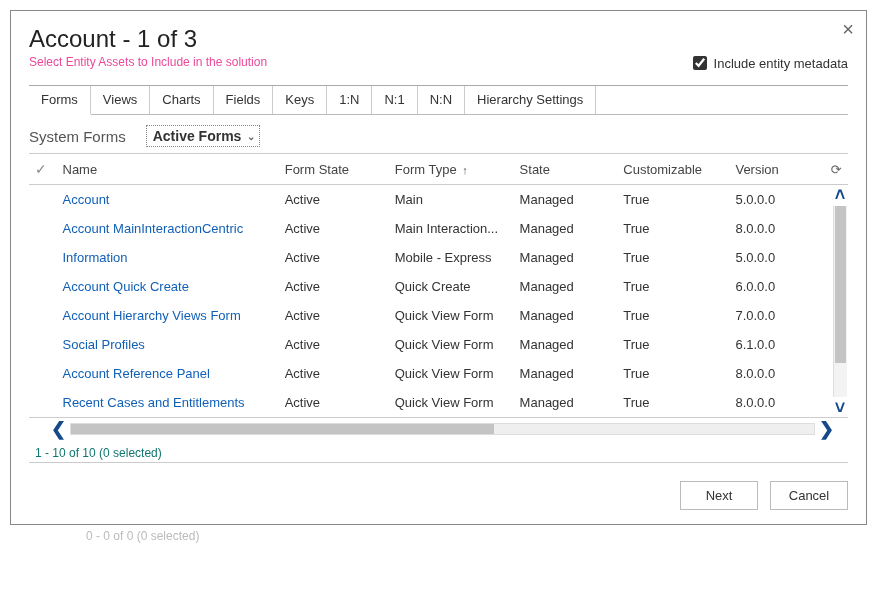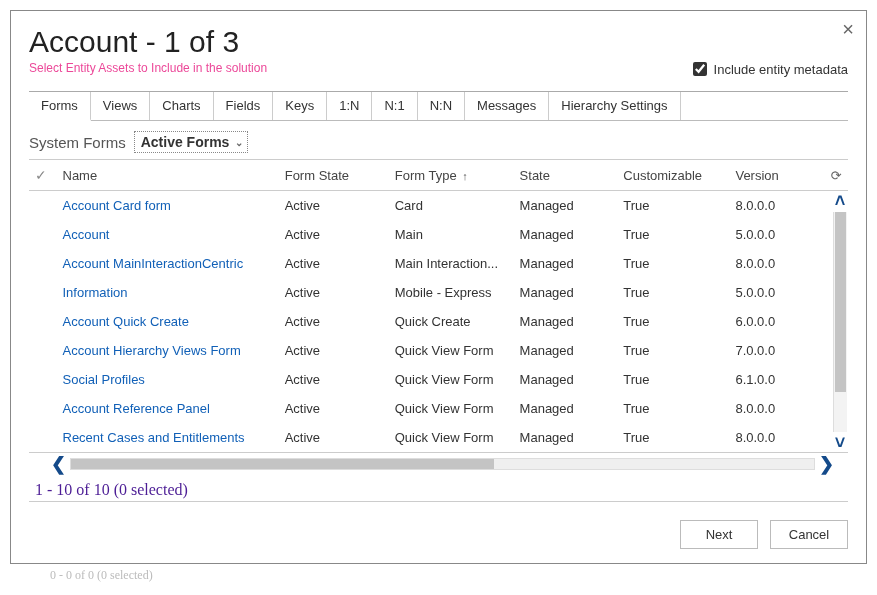--- a/index.html
+++ b/index.html
@@ -20,21 +20,21 @@
   }
   .close-x {
     position: absolute;
     top: 8px; right: 12px;
     font-size: 20px;
     color: #666;
     cursor: pointer;
     line-height: 1;
   }
   .title {
-    font-size: 30px;
+    font-size: 24px;
     font-weight: 300;
     color: #222;
     margin: 2px 0 2px 0;
   }
   .subtitle {
     font-size: 12px;
     color: #ec4899;
     margin-bottom: 6px;
   }
   .hdr-row {
@@ -68,21 +68,21 @@
   }
   .tab.active {
     background: #fff;
     border-bottom: 2px solid #fff;
     margin-bottom: -1px;
     position: relative;
   }
   .section-row {
     display:flex;
     align-items:center;
-    gap:8px;
+    gap:20px;
     margin: 10px 0 4px 0;
   }
   .section-label { color:#555; font-size:15px; }
   .dropdown {
     border:1px dotted #888;
     padding:2px 18px 2px 6px;
     font-size:14px;
     font-weight:600;
     position:relative;
     cursor:pointer;
@@ -153,37 +153,36 @@
   }
   .hscroll {
     display:flex; align-items:center; gap:4px;
     margin-top:0px;
     padding: 2px 14px 2px 22px;
   }
   .hs-btn { font-size:18px; font-weight:bold; color:#144a8a; cursor:pointer; line-height:1; }
   .hs-track { flex:1; height:12px; background:#efefef; border:1px solid #ddd; position:relative; }
   .hs-thumb { position:absolute; left:0; top:0; height:100%; width:57%; background:#c4c4c4; }
   .status {
-    font-size:16px; color:#4c1d95; padding:6px 6px 2px 6px;
+    font-size:12px; color:#0f766e; padding:6px 6px 2px 6px;
     border-bottom:1px solid #ccc;
-    font-family:Liberation Serif, serif;
   }
   .footer {
     display:flex; justify-content:flex-end; gap:12px;
     padding-top:18px;
   }
   .btn {
     min-width:78px; padding:6px 16px;
     border:1px solid #bbb; background:#fff;
     font-size:13px; color:#333; cursor:pointer;
     text-align:center;
   }
   .ghost {
     color:#bbb; font-size:12px;
-    margin-left:40px; margin-top:4px;font-family:Liberation Serif, serif;
+    margin-left:76px; margin-top:4px;
   }
 </style>
 </head>
 <body>
 
 <div class="dialog">
 
   <div class="close-x">×</div>
 
   <div class="hdr-row">
@@ -201,21 +200,20 @@
 
   <div class="tabstrip" id="tabstrip">
       <div class="tab active">Forms</div>
       <div class="tab">Views</div>
       <div class="tab">Charts</div>
       <div class="tab">Fields</div>
       <div class="tab">Keys</div>
       <div class="tab">1:N</div>
       <div class="tab">N:1</div>
       <div class="tab">N:N</div>
-      <div class="tab">Messages</div>
       <div class="tab">Hierarchy Settings</div>
     </div>
 
   <div class="section-row">
     <span class="section-label">System Forms</span>
     <span class="dropdown">
       <span>Active Forms</span>
       <span class="chev">⌄</span>
     </span>
   </div>
@@ -233,30 +231,20 @@
           </th>
           <th class="col-mstate"><span>State</span></th>
           <th class="col-cust"><span>Customizable</span></th>
           <th class="col-ver"><span>Version</span></th>
           <th class="col-ref"><span class="refresh-ico">⟳</span></th>
         </tr>
       </thead>
       <tbody id="gridbody">
           <tr>
             <td class="col-check"></td>
-            <td class="col-name linkcell">Account Card form</td>
-            <td class="col-state">Active</td>
-            <td class="col-type">Card</td>
-            <td class="col-mstate">Managed</td>
-            <td class="col-cust">True</td>
-            <td class="col-ver">8.0.0.0</td>
-            <td class="col-ref"></td>
-          </tr>
-          <tr>
-            <td class="col-check"></td>
             <td class="col-name linkcell">Account</td>
             <td class="col-state">Active</td>
             <td class="col-type">Main</td>
             <td class="col-mstate">Managed</td>
             <td class="col-cust">True</td>
             <td class="col-ver">5.0.0.0</td>
             <td class="col-ref"></td>
           </tr>
           <tr>
             <td class="col-check"></td>

